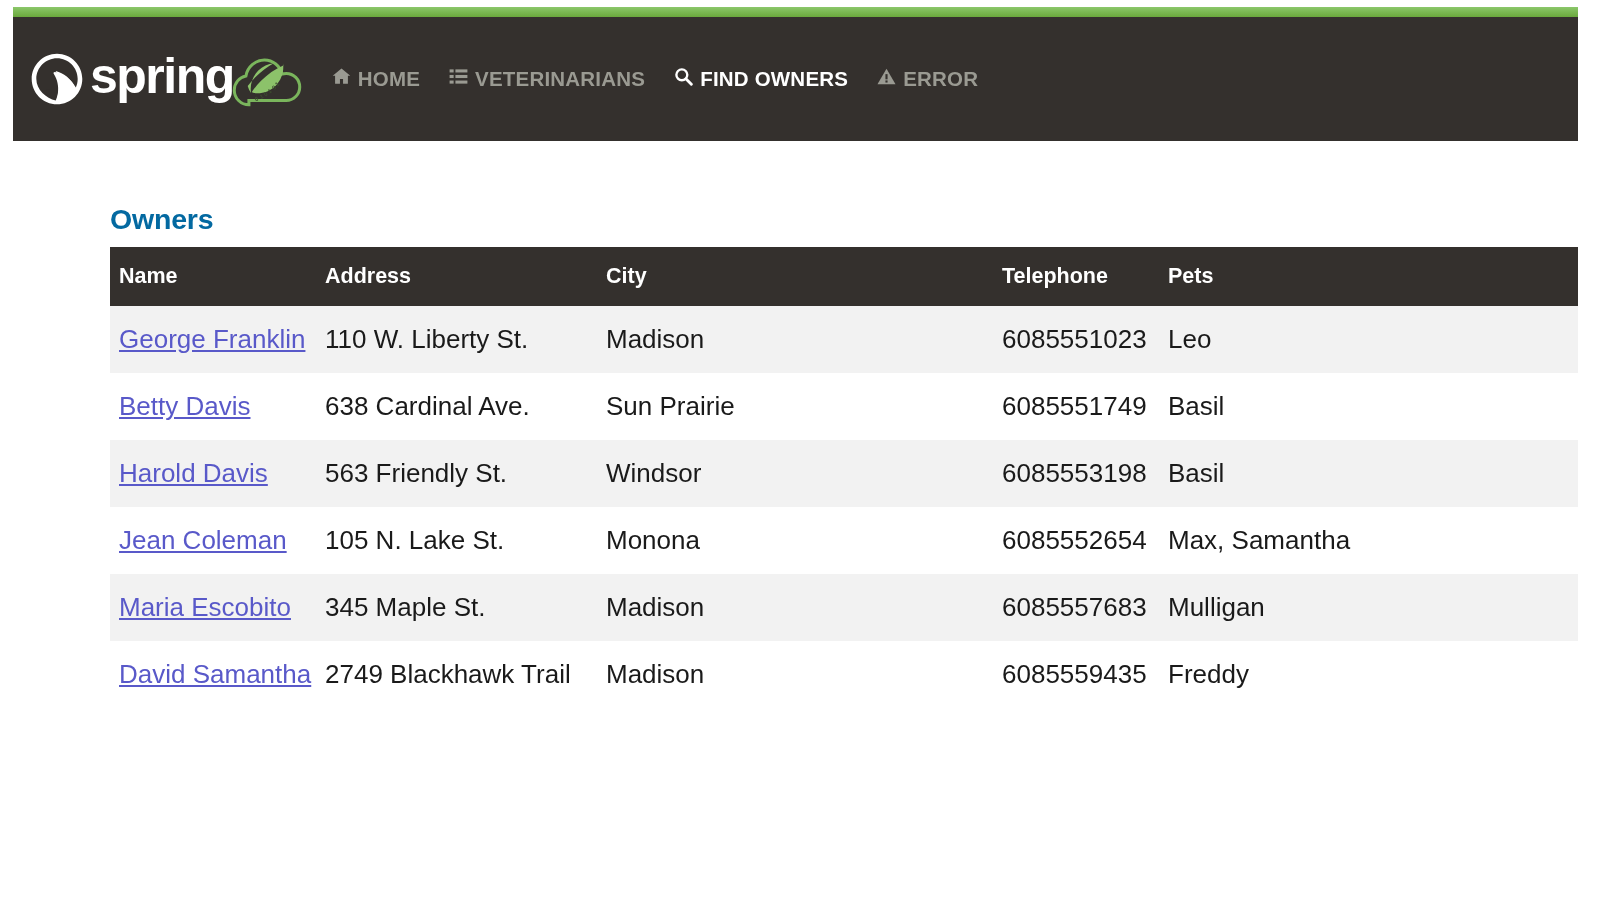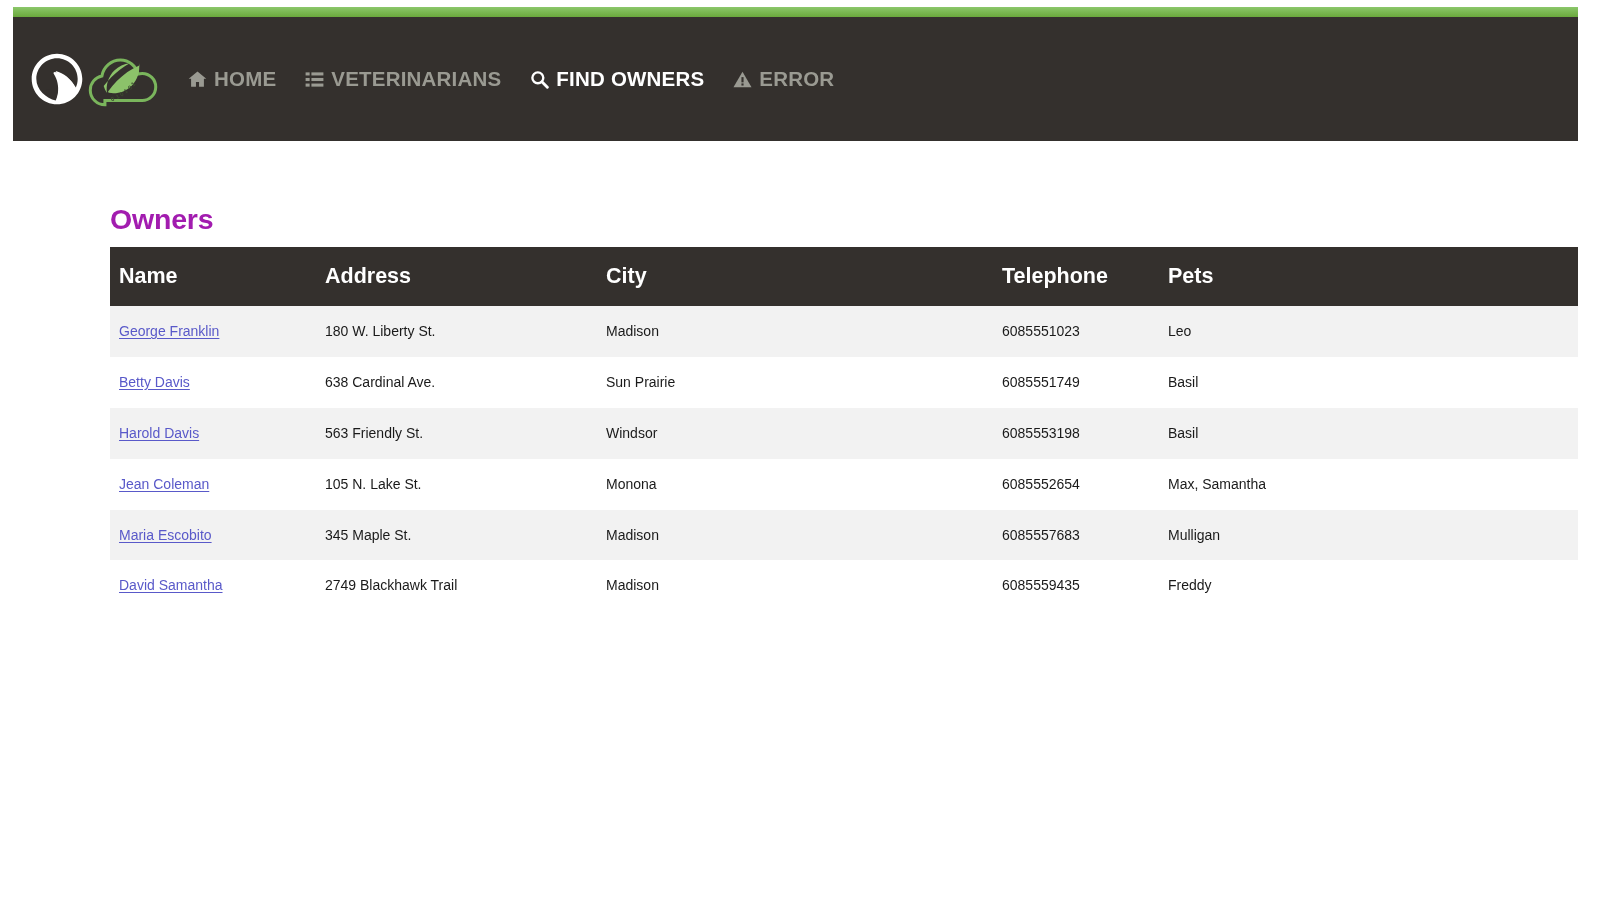--- a/index.html
+++ b/index.html
@@ -73,21 +73,21 @@
     padding: 0;
     height: 100%;
   }
   .nav-item {
     display: flex;
     align-items: center;
     margin-right: 5px;
   }
   .nav-link {
     display: flex;
-    align-items: center;
+    align-items: flex-start;
     gap: 7px;
     color: #9a9a92;
     text-decoration: none;
     font-size: 20.5px;
     font-weight: 700;
     letter-spacing: 0.2px;
     padding: 10px 12px;
     text-transform: uppercase;
     white-space: nowrap;
   }
@@ -110,21 +110,21 @@
     width: 1600px;
   }
   .page-title {
     margin: 0;
     padding: 0;
     position: absolute;
     left: 110px;
     top: 62px;
     font-size: 28.5px;
     font-weight: 700;
-    color: #a21caf;
+    color: #0369a1;
     letter-spacing: -0.2px;
   }
 
   
   .owners-table {
     position: absolute;
     left: 110px;
     top: 106px;
     width: 1468px;
     border-collapse: collapse;
@@ -142,21 +142,21 @@
     border: none;
     vertical-align: middle;
     height: 52px;
   }
   .owners-table thead th:first-child { padding-left: 9px; }
   .owners-table tbody td {
     padding: 16px 10px 16px 0;
     border: none;
     vertical-align: middle;
     line-height: 1.35;
-    font-size: 14px;
+    font-size: 26px;
   }
   .owners-table tbody td:first-child { padding-left: 9px; }
   .owners-table tbody tr:nth-child(odd) { background: #f2f2f2; }
   .owners-table tbody tr:nth-child(even) { background: #ffffff; }
 
   .col-name { width: 215px; }
   .col-address { width: 281px; }
   .col-city { width: 396px; }
   .col-telephone { width: 166px; }
   .col-pets { width: 410px; }
@@ -175,20 +175,21 @@
   <nav class="navbar">
 
     <a class="brand" href="#">
       <span class="spring-mark">
         <svg viewBox="0 0 64 64" width="54" height="54" aria-hidden="true">
           <path fill="#ffffff" d="M32 2C15.4 2 2 15.4 2 32s13.4 30 30 30 30-13.4 30-30S48.6 2 32 2zm0 5.5c13.5 0 24.5 11 24.5 24.5 0 3.6-.8 7-2.2 10.1-4.9-9.2-14-16-24.6-18.3-1.3-.3-2.3.9-1.6 2 4.4 6.8 6.1 14.9 5 22.8-.4 3.1-1.3 6.1-2.6 8.9C19.1 54.9 7.5 44.6 7.5 32c0-13.5 11-24.5 24.5-24.5z"></path>
           <path fill="#ffffff" d="M30.4 22.6c9.7 2.5 17.9 9.2 22.2 18.2-3.9 7.6-11.6 13-20.6 13.5 1.2-2.7 2-5.6 2.4-8.6 1.1-8.1-.6-16.3-4-23.1z"></path>
           <circle fill="#34302d" cx="22" cy="47" r="3"></circle>
         </svg>
       </span>
+      <span class="spring-word">spring</span>
       <span class="cloud-mark">
         <svg viewBox="0 0 90 72" width="78" height="62" aria-hidden="true">
           <path fill="none" stroke="#7ab55c" stroke-width="3.5" d="M24 66c-9.4 0-17-7.6-17-17 0-8.2 5.8-15 13.5-16.6C22.3 22.2 31.2 14 42 14c9.9 0 18.3 6.9 20.5 16.2 1.5-.5 3.1-.7 4.8-.7 8.7 0 15.7 7 15.7 15.7 0 8.7-7 15.8-15.7 15.8H24z"></path>
           <path fill="#8cc26a" d="M63.5 17.5c1.6 9.4-1.5 19.3-8.4 26.2-7 7-16.8 10-26.3 8.4-.9-.1-1.4-1.1-.9-1.8 2.9-4.3 6.3-8.4 10.2-12.3 7.7-7.7 16.3-13.6 24.6-17.2.9-.4 1.9.4 1.8 1.4z"></path>
           <path fill="#8cc26a" d="M26.5 52.4c-1.6-9.4 1.4-19.2 8.4-26.2 5-5 11.4-7.9 18-8.6-7.2 3.9-14.5 9.4-21.2 16.1-3.4 3.4-6.4 6.9-9.1 10.5.8 2.9 2.1 5.6 3.9 8.2z"></path>
           <g fill="#3c4d2f" font-family="'Liberation Sans', sans-serif" font-size="7" font-weight="700">
             <text transform="translate(32,62) rotate(-22)">0</text>
             <text transform="translate(38,59.5) rotate(-26)">1</text>
             <text transform="translate(43,56.5) rotate(-30)">0</text>
             <text transform="translate(48,53) rotate(-34)">1</text>
@@ -273,21 +274,21 @@
         <th>Name</th>
         <th>Address</th>
         <th>City</th>
         <th>Telephone</th>
         <th>Pets</th>
       </tr>
     </thead>
     <tbody id="owners-body">
         <tr>
           <td><a class="owner-link" href="#">George Franklin</a></td>
-          <td>180 W. Liberty St.</td>
+          <td>110 W. Liberty St.</td>
           <td>Madison</td>
           <td>6085551023</td>
           <td>Leo</td>
         </tr>
         <tr>
           <td><a class="owner-link" href="#">Betty Davis</a></td>
           <td>638 Cardinal Ave.</td>
           <td>Sun Prairie</td>
           <td>6085551749</td>
           <td>Basil</td>

